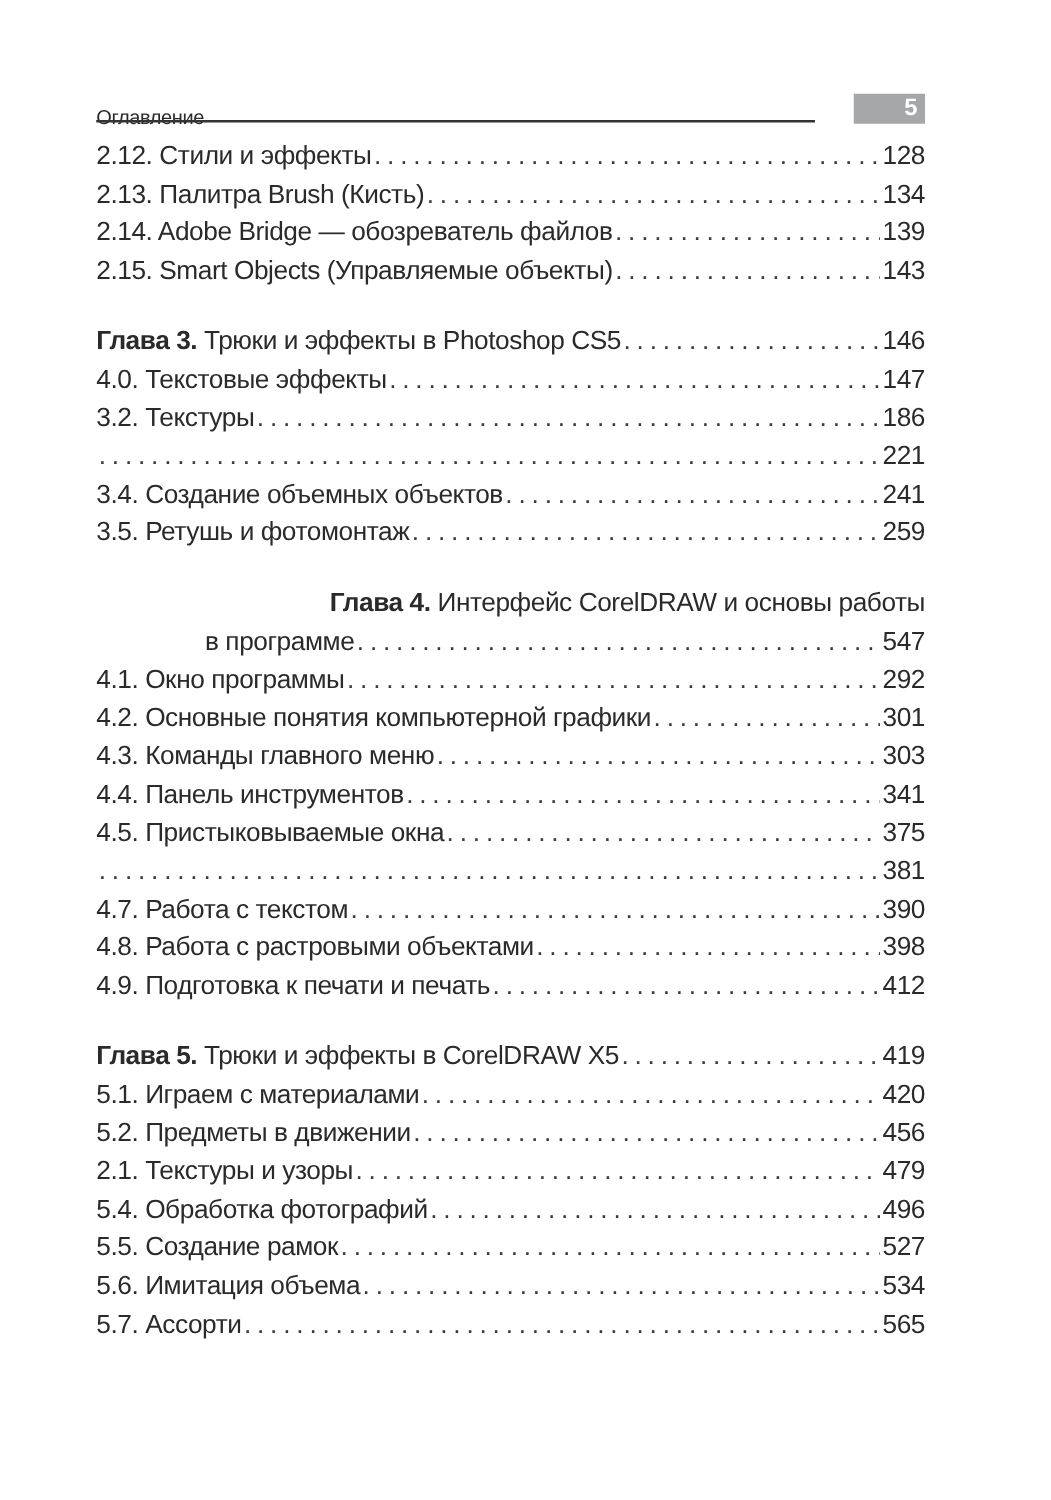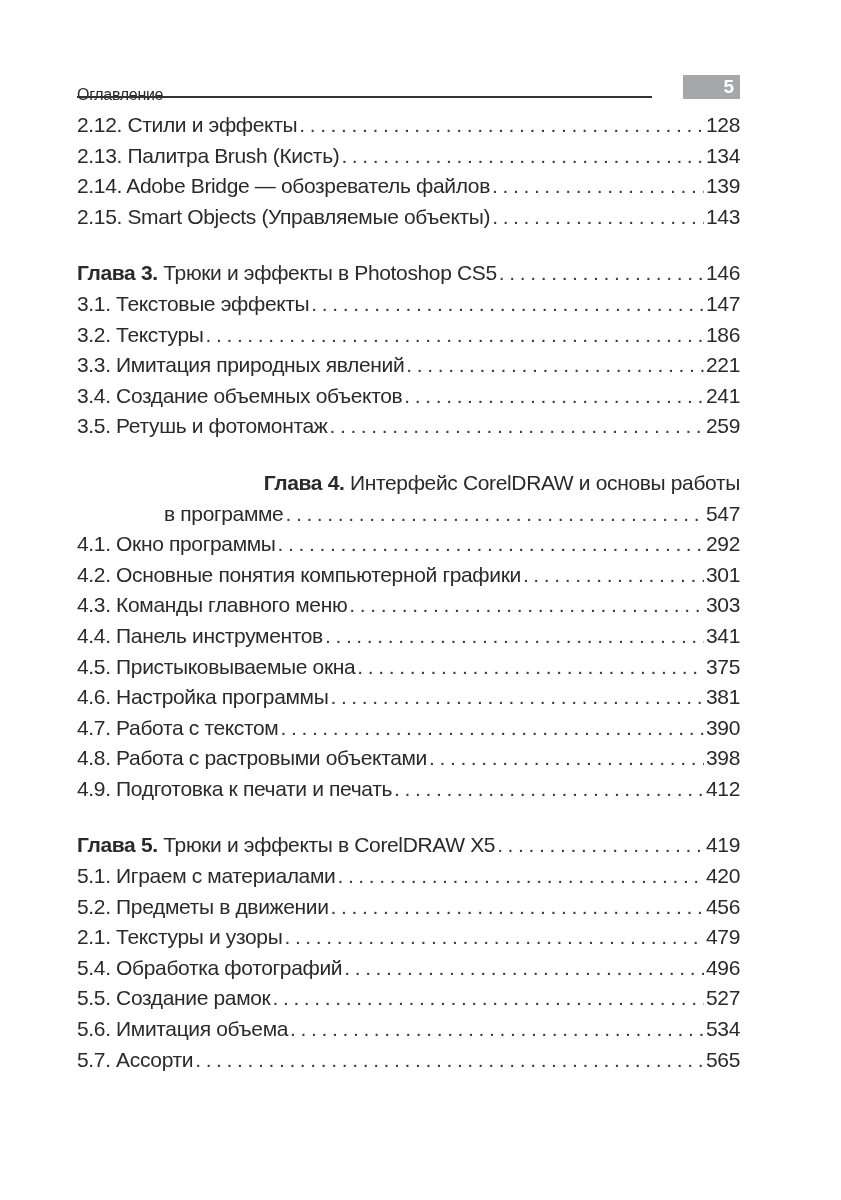--- a/index.html
+++ b/index.html
@@ -61,31 +61,30 @@
   </div>
 
   <div class="gap"></div>
 
   <div class="row">
     <span class="label"><b>Глава 3.</b> <span>Трюки и эффекты в Photoshop CS5</span></span>
     <span class="dots"></span>
     <span class="pg">146</span>
   </div>
   <div class="row">
-    <span class="label">3.1. Текстовые эффекты</span>
+    <span class="label">4.0. Текстовые эффекты</span>
     <span class="dots"></span>
     <span class="pg">147</span>
   </div>
   <div class="row">
     <span class="label">3.2. Текстуры</span>
     <span class="dots"></span>
     <span class="pg">186</span>
   </div>
   <div class="row">
-    <span class="label">3.3. Имитация природных явлений</span>
     <span class="dots"></span>
     <span class="pg">221</span>
   </div>
   <div class="row">
     <span class="label">3.4. Создание объемных объектов</span>
     <span class="dots"></span>
     <span class="pg">241</span>
   </div>
   <div class="row">
     <span class="label">3.5. Ретушь и фотомонтаж</span>
@@ -122,21 +121,20 @@
     <span class="label">4.4. Панель инструментов</span>
     <span class="dots"></span>
     <span class="pg">341</span>
   </div>
   <div class="row">
     <span class="label">4.5. Пристыковываемые окна</span>
     <span class="dots"></span>
     <span class="pg">375</span>
   </div>
   <div class="row">
-    <span class="label">4.6. Настройка программы</span>
     <span class="dots"></span>
     <span class="pg">381</span>
   </div>
   <div class="row">
     <span class="label">4.7. Работа с текстом</span>
     <span class="dots"></span>
     <span class="pg">390</span>
   </div>
   <div class="row">
     <span class="label">4.8. Работа с растровыми объектами</span>

